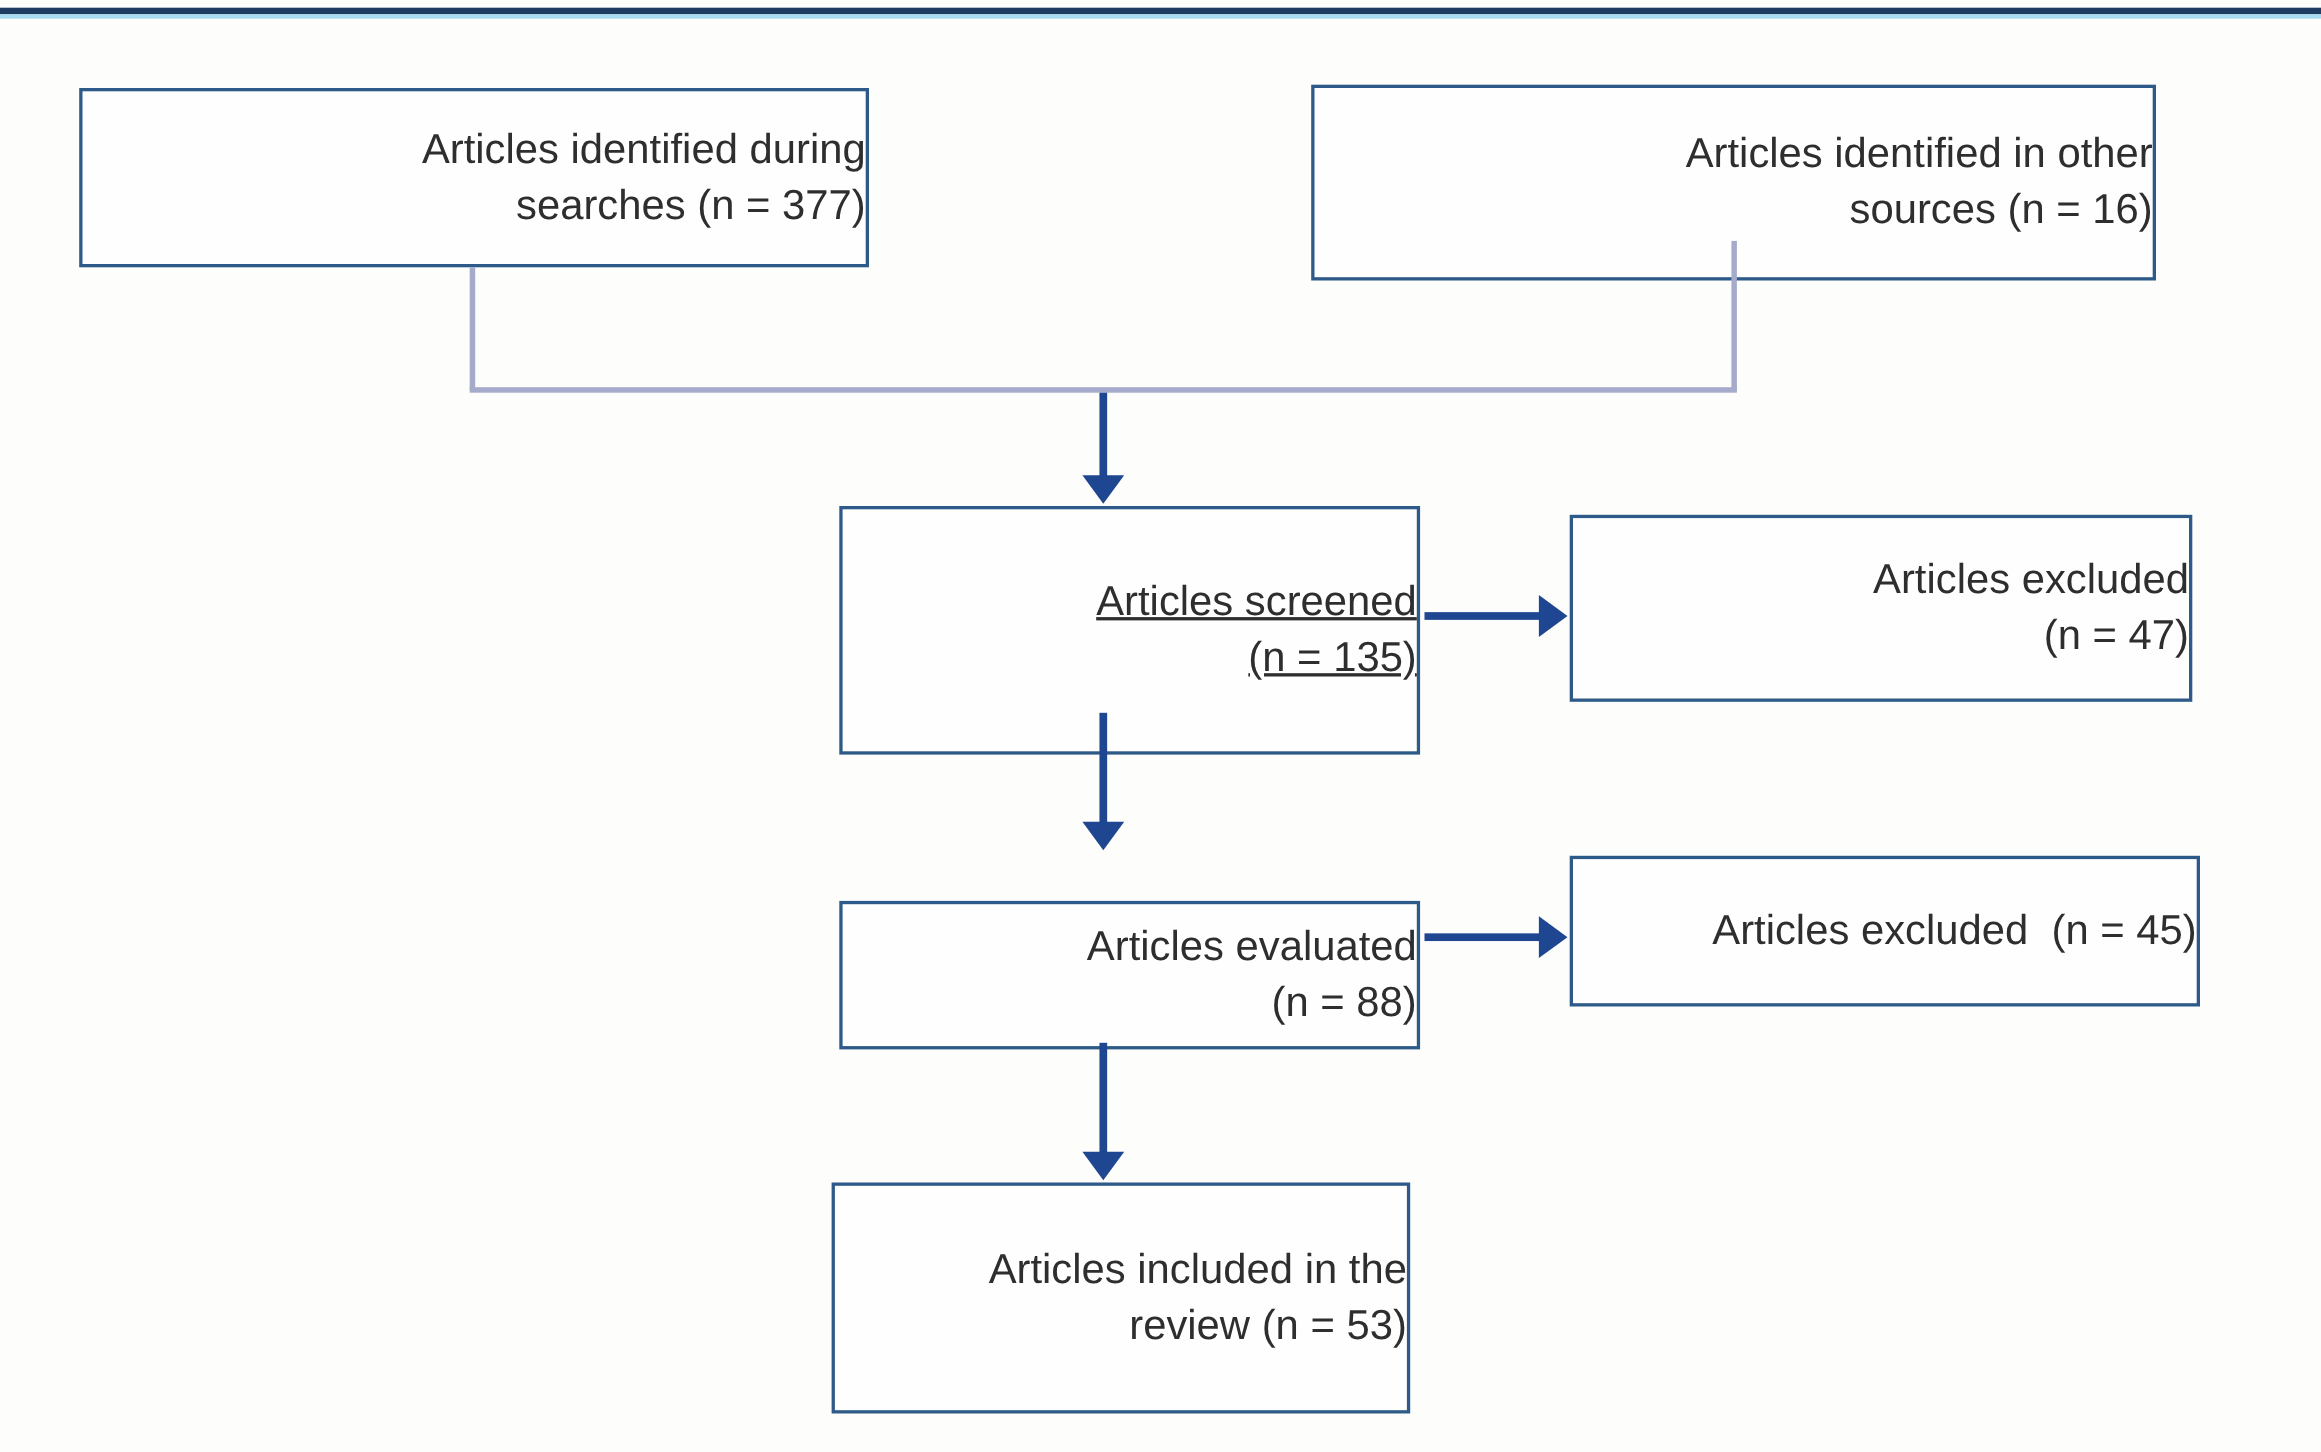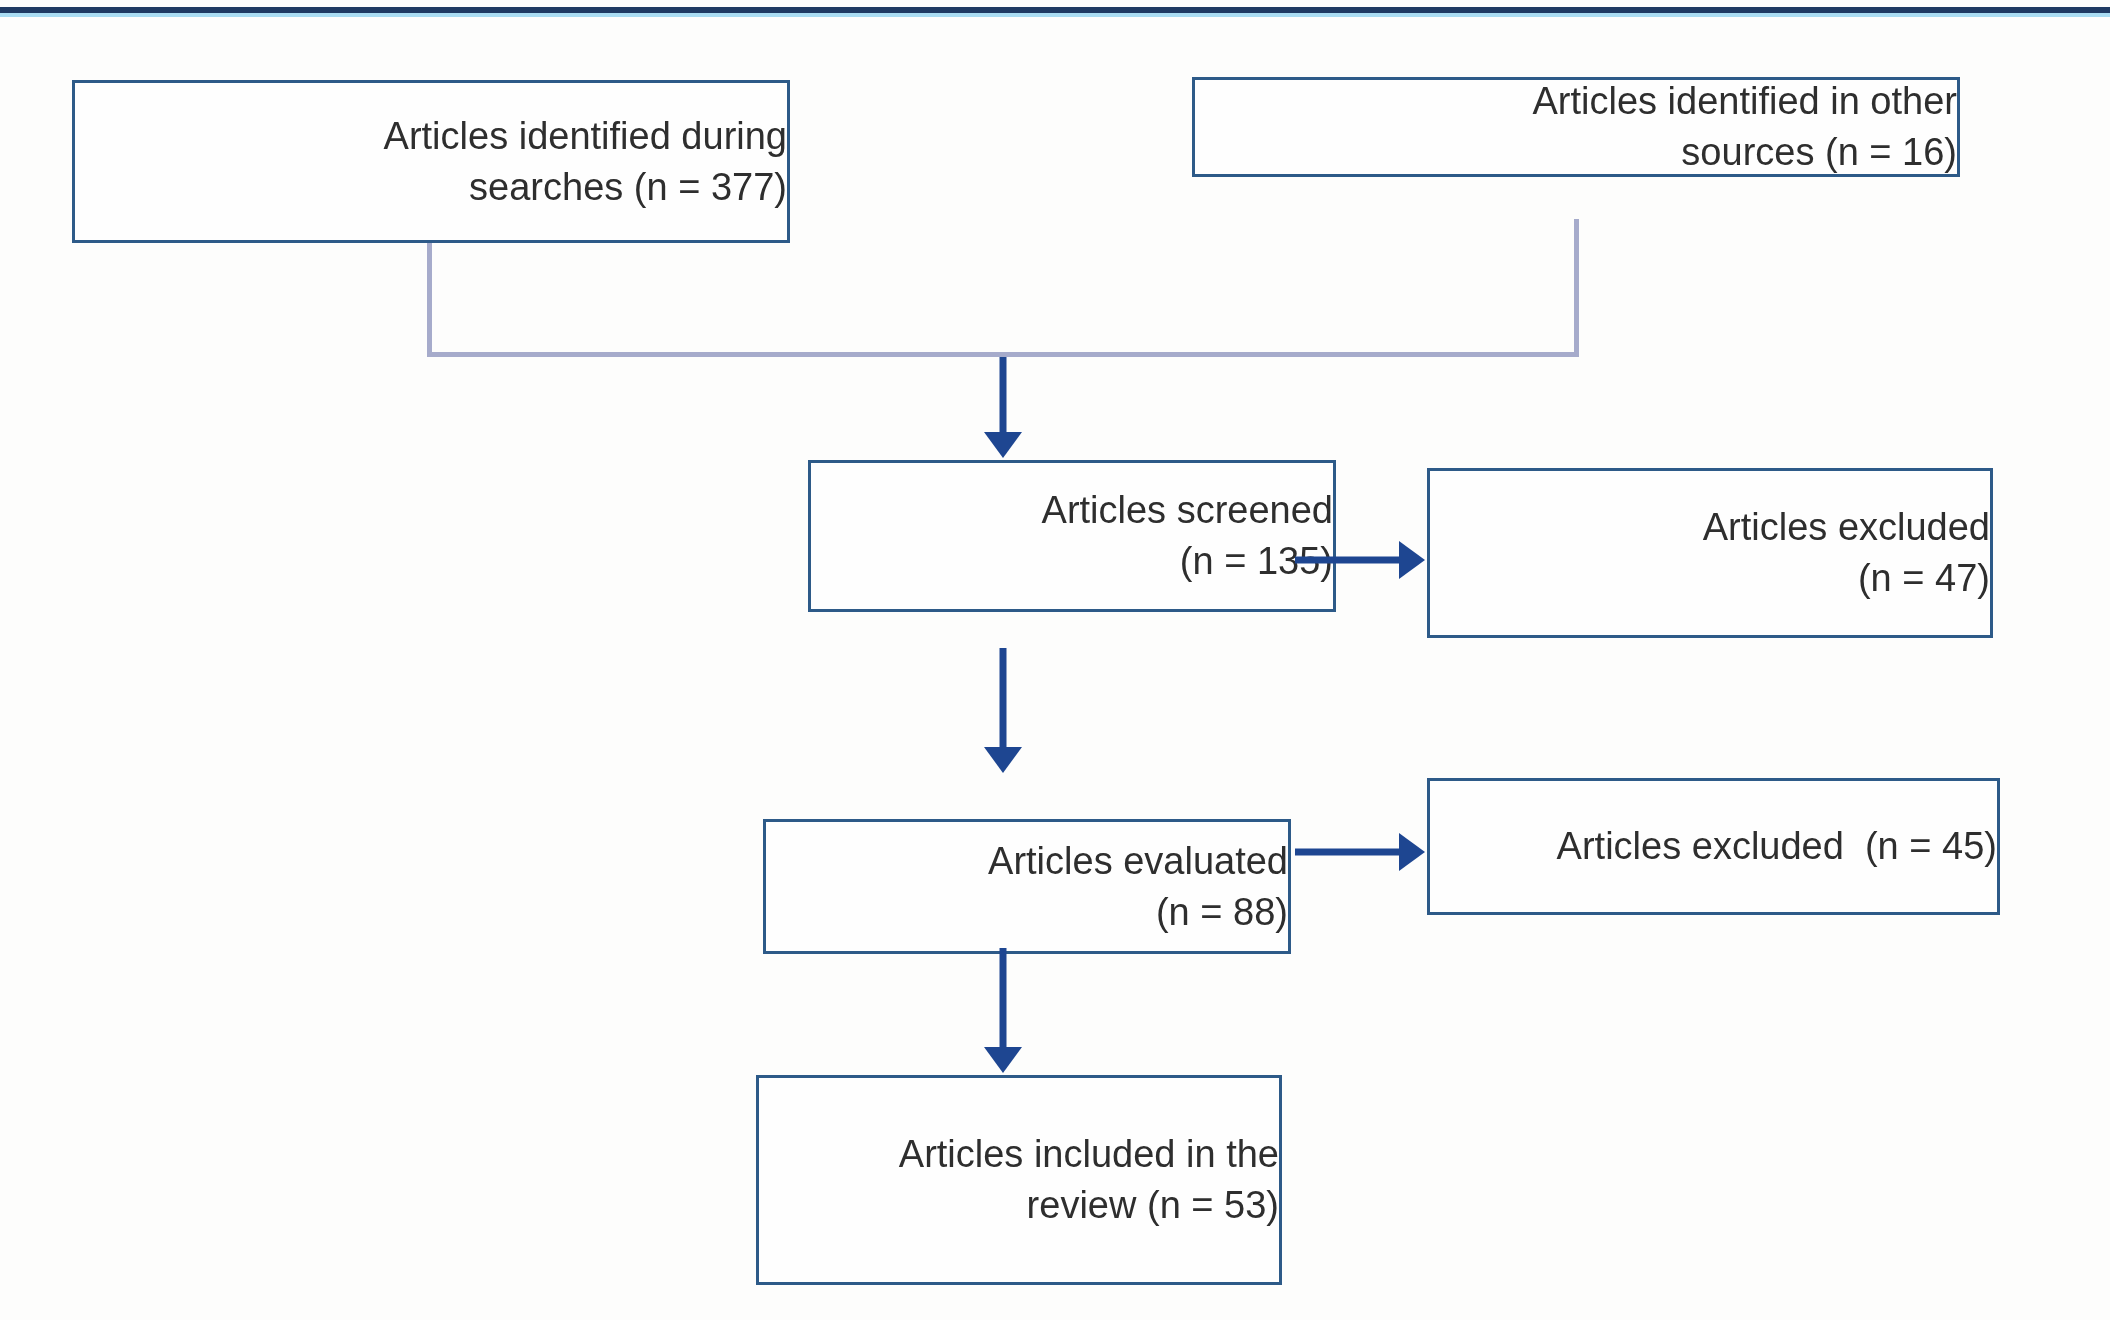--- a/index.html
+++ b/index.html
@@ -35,22 +35,22 @@
     flex-direction: column;
     justify-content: center;
     align-items: flex-end;
     text-align: center;
     font-size: 38px;
     line-height: 51px;
   }
   .box-line { white-space: pre-wrap; }
 
   #box-identified-searches  { left: 72px;   top: 80px;   width: 718px; height: 163px; }
-  #box-identified-other     { left: 1192px; top: 77px;   width: 768px; height: 100px; }
-  #box-screened             { left: 808px;  top: 460px;  width: 528px; height: 152px; }
+  #box-identified-other     { left: 1192px; top: 77px;   width: 768px; height: 178px; }
+  #box-screened             { left: 763px;  top: 460px;  width: 528px; height: 226px; text-decoration: underline; }
   #box-excluded-screening   { left: 1427px; top: 468px;  width: 566px; height: 170px; }
   #box-evaluated            { left: 763px;  top: 775px;  width: 528px; height: 135px; margin-top: 44px; }
   #box-excluded-evaluation  { left: 1427px; top: 778px;  width: 573px; height: 137px; }
   #box-included             { left: 756px;  top: 1075px; width: 526px; height: 210px; }
 
   .connector { position: absolute; background: var(--connector); }
   #connector-left-drop  { left: 427px;  top: 243px; width: 5px;    height: 112px; }
   #connector-right-drop { left: 1574px; top: 219px; width: 5px;    height: 136px; }
   #connector-horizontal { left: 427px;  top: 352px; width: 1152px; height: 5px; }
 

